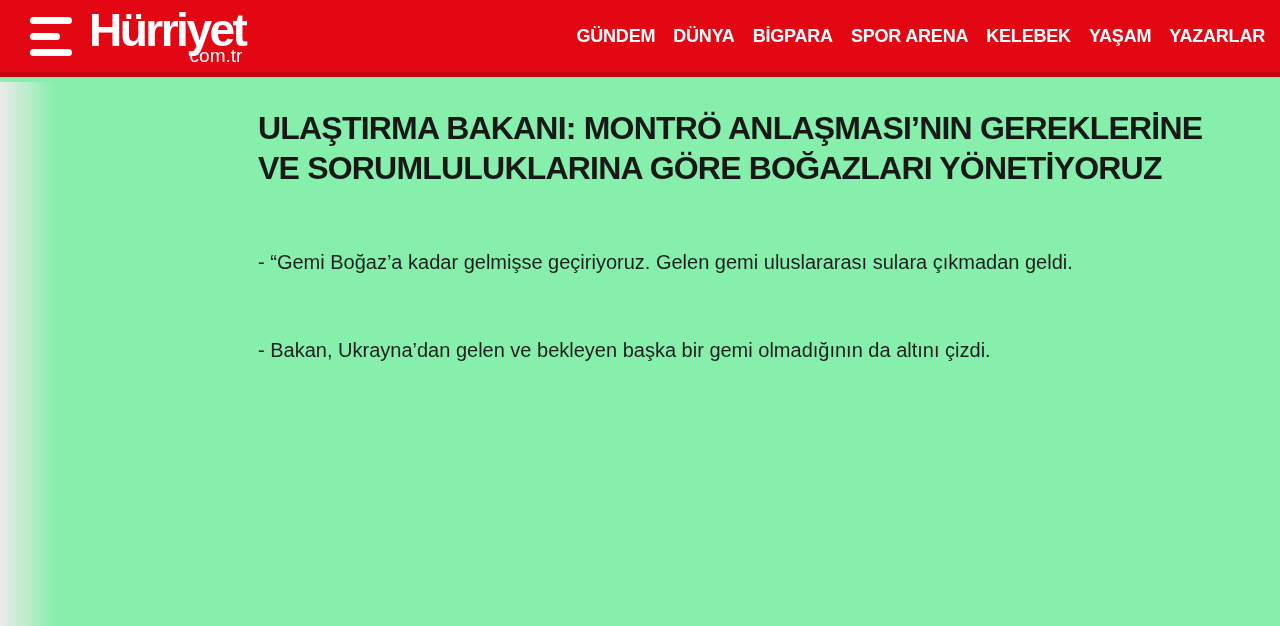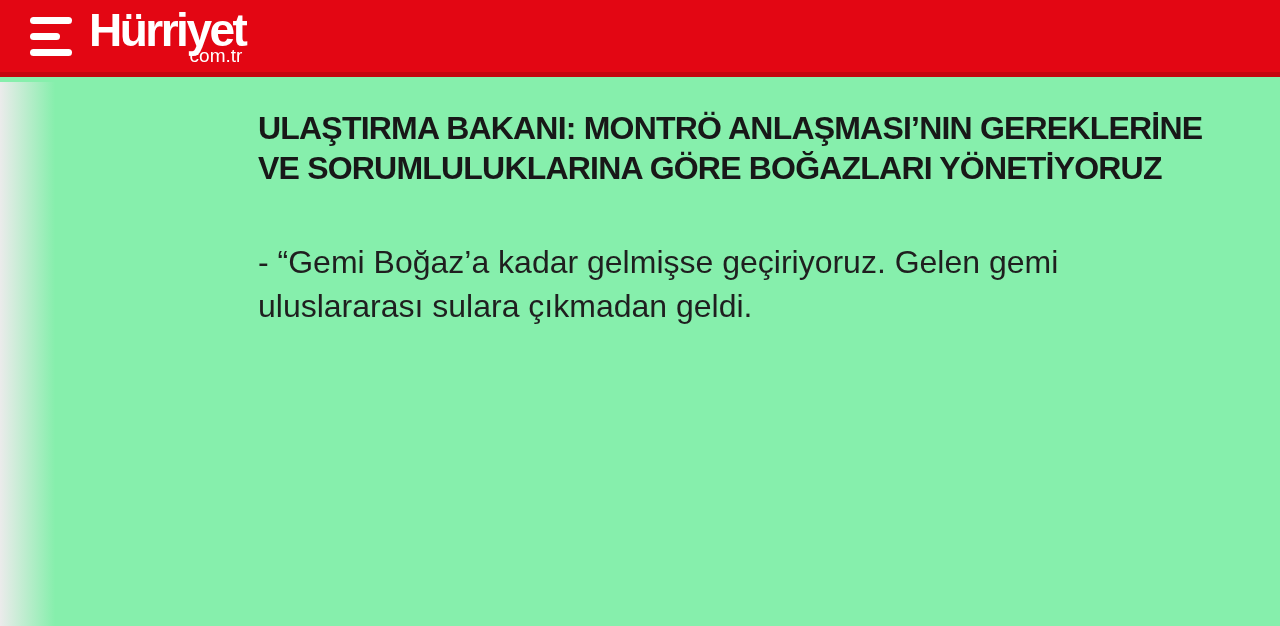--- a/index.html
+++ b/index.html
@@ -102,21 +102,21 @@
   .headline {
     font-size: 32px;
     line-height: 40px;
     font-weight: 700;
     letter-spacing: -0.8px;
     color: #181818;
     max-width: 980px;
   }
 
   .article-body p {
-    font-size: 32px;
+    font-size: 20px;
     line-height: 44px;
     font-weight: 400;
     color: #1f1f1f;
     max-width: 960px;
     margin-top: 44px;
   }
   .article-body p:first-child {
     margin-top: 52px;
   }
 </style>
@@ -130,25 +130,35 @@
       <span></span>
       <span></span>
       <span></span>
     </div>
 
     <a class="logo" href="#">
       <span class="logo-main">Hürriyet</span>
       <span class="logo-suffix">com.tr</span>
     </a>
 
+    <nav class="main-nav">
+      <a href="#">GÜNDEM</a>
+      <a href="#">DÜNYA</a>
+      <a href="#">BİGPARA</a>
+      <a href="#">SPOR ARENA</a>
+      <a href="#">KELEBEK</a>
+      <a href="#">YAŞAM</a>
+      <a href="#">YAZARLAR</a>
+    </nav>
   </header>
 
   <div class="left-shade"></div>
 
   <main class="content">
     <h1 class="headline">ULAŞTIRMA BAKANI: MONTRÖ ANLAŞMASI’NIN GEREKLERİNE VE SORUMLULUKLARINA GÖRE BOĞAZLARI YÖNETİYORUZ</h1>
 
     <div class="article-body">
       <p>- “Gemi Boğaz’a kadar gelmişse geçiriyoruz. Gelen gemi uluslararası sulara çıkmadan geldi.</p>
+      <p>- Bakan, Ukrayna’dan gelen ve bekleyen başka bir gemi olmadığının da altını çizdi.</p>
     </div>
   </main>
 
 </div>
 
 </body></html>

